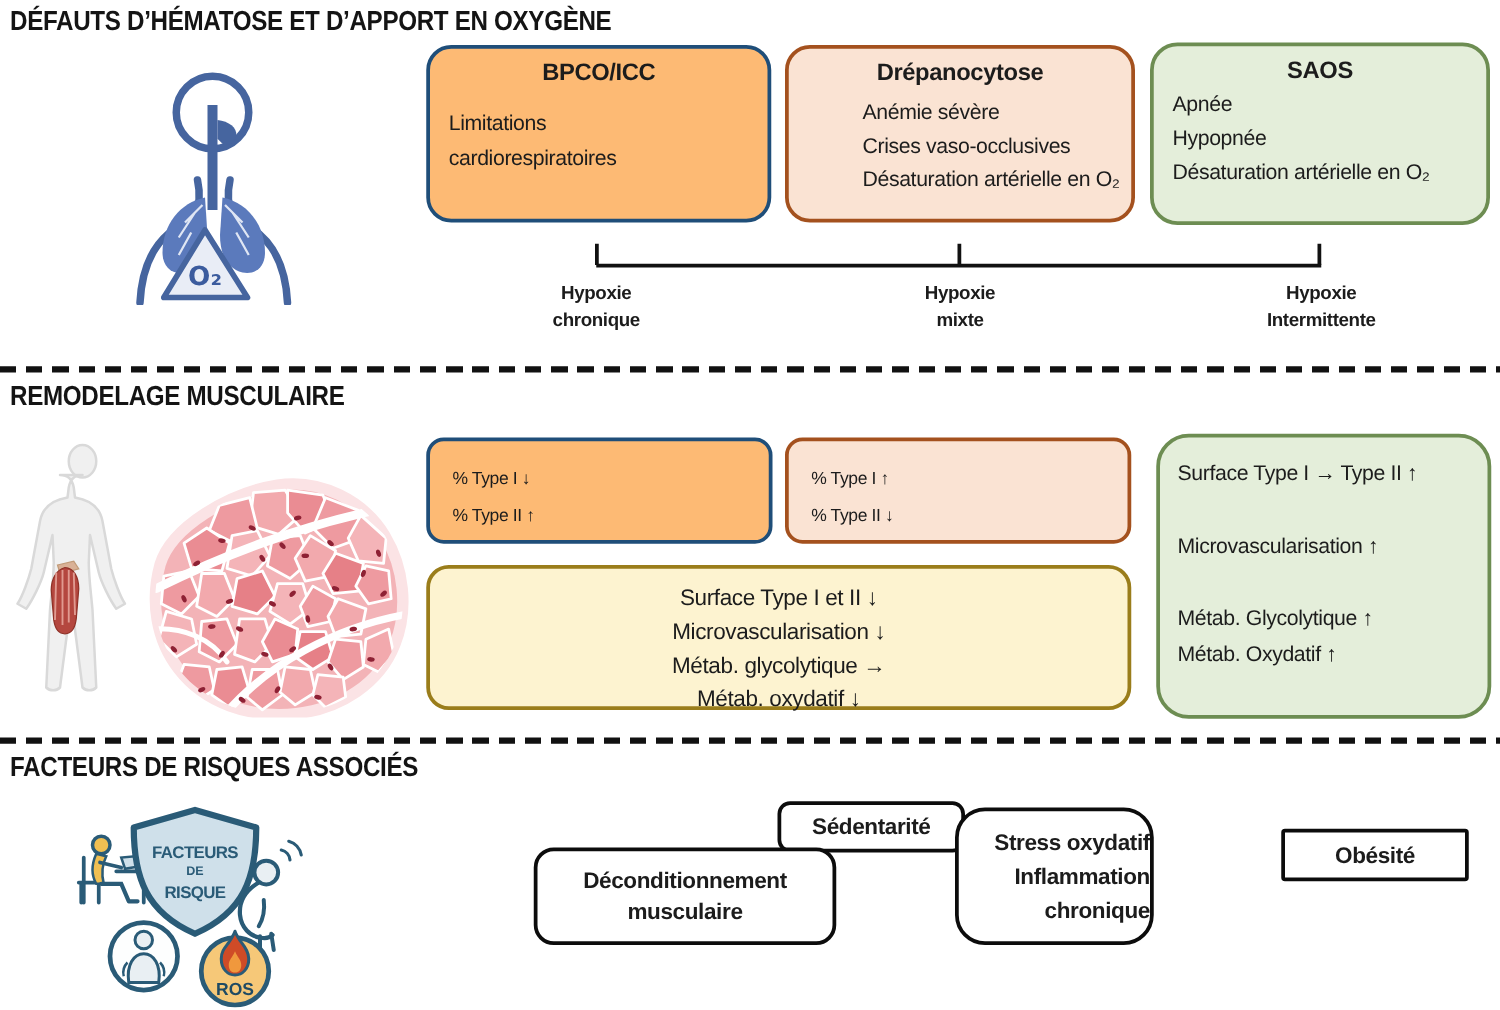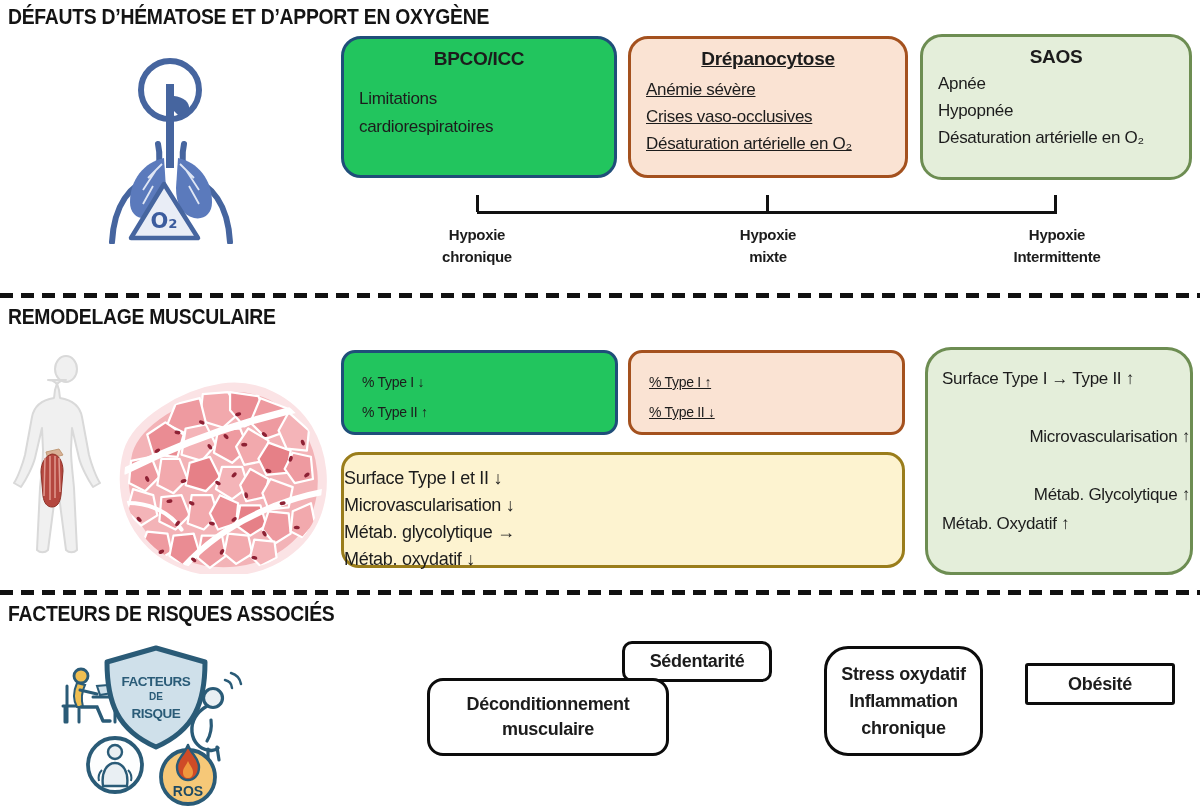--- a/index.html
+++ b/index.html
@@ -3,37 +3,37 @@
 <meta charset="utf-8">
 <style>
   html,body{margin:0;padding:0;background:#ffffff;}
   #figure{position:relative;width:1200px;height:808px;background:#ffffff;overflow:hidden;
           font-family:"Liberation Sans","DejaVu Sans",sans-serif;color:#1c1c1c;}
   .sec-header{position:absolute;font-weight:bold;font-size:22px;letter-spacing:-0.3px;
               transform:scaleX(0.88);transform-origin:left top;white-space:nowrap;color:#141414;}
   .cbox{position:absolute;box-sizing:border-box;border:3px solid #000;}
   .cbox .title{text-align:center;font-weight:bold;font-size:19px;margin-top:9px;letter-spacing:-0.3px;}
   .cbox .bodytxt{font-size:17px;line-height:27px;padding:0 15px;letter-spacing:-0.3px;}
-  .blue{background:#22c55e;border-color:#1f4e79;border-radius:20px;}
-  .orange{background:#fae3d3;border-color:#a4511e;border-radius:20px;text-decoration:underline;}
+  .blue{background:#fdba74;border-color:#1f4e79;border-radius:20px;}
+  .orange{background:#fae3d3;border-color:#a4511e;border-radius:20px;}
   .green{background:#e4eeda;border-color:#6d8d52;border-radius:22px;}
   .yellow{background:#fdf3d0;border-color:#9a7d1b;border-radius:18px;}
   #box-bpco .bodytxt{margin-top:15px;line-height:28px;}
-  #box-drep .bodytxt{margin-top:6px;}
+  #box-drep .bodytxt{margin-top:6px;margin-left:44px;}
   #box-saos .bodytxt{margin-top:2px;}
   .bracket-h{position:absolute;height:3px;background:#111;}
   .bracket-tick{position:absolute;width:3px;height:17px;background:#111;}
   .hypoxie{position:absolute;width:220px;text-align:center;font-weight:bold;font-size:15px;
            line-height:22px;letter-spacing:-0.3px;}
   .dashline{position:absolute;left:0;width:1200px;height:5px;
             background:repeating-linear-gradient(to right,#111 0 13px,transparent 13px 21px);}
   .mid-two{padding-top:14px;padding-left:18px;font-size:14px;line-height:30px;letter-spacing:-0.3px;}
-  #box-mixte{padding-top:10px;font-size:18px;line-height:27px;letter-spacing:-0.3px;}
+  #box-mixte{text-align:center;padding-top:10px;font-size:18px;line-height:27px;letter-spacing:-0.3px;}
   #box-saos-mid{padding-top:14px;padding-left:14px;font-size:17px;line-height:29px;letter-spacing:-0.3px;}
-  #box-saos-mid .gap{margin-top:29px;text-align:right;}
+  #box-saos-mid .gap{margin-top:29px;}
   .white-box{position:absolute;box-sizing:border-box;background:#fff;border:3px solid #0c0c0c;
              display:flex;flex-direction:column;align-items:center;justify-content:center;
              font-weight:bold;font-size:18px;text-align:center;letter-spacing:-0.3px;}
   .svg-abs{position:absolute;}
   .line{white-space:nowrap;}
 </style>
 </head>
 <body>
 
 <div id="figure">
@@ -263,21 +263,21 @@
 
   <div class="white-box" style="left:622px;top:641px;width:150px;height:41px;border-radius:10px;">
     <div class="line">Sédentarité</div>
   </div>
 
   <div class="white-box" style="left:427px;top:678px;width:242px;height:78px;border-radius:16px;line-height:25px;">
     <div class="line">Déconditionnement</div>
     <div class="line">musculaire</div>
   </div>
 
-  <div class="white-box" style="left:824px;top:646px;width:159px;height:110px;border-radius:24px;line-height:27px;">
+  <div class="white-box" style="left:764px;top:646px;width:159px;height:110px;border-radius:24px;line-height:27px;align-items:flex-end;">
     <div class="line">Stress oxydatif</div>
     <div class="line">Inflammation</div>
     <div class="line">chronique</div>
   </div>
 
   <div class="white-box" style="left:1025px;top:663px;width:150px;height:42px;border-radius:3px;">
     <div class="line">Obésité</div>
   </div>
 
 </div>

